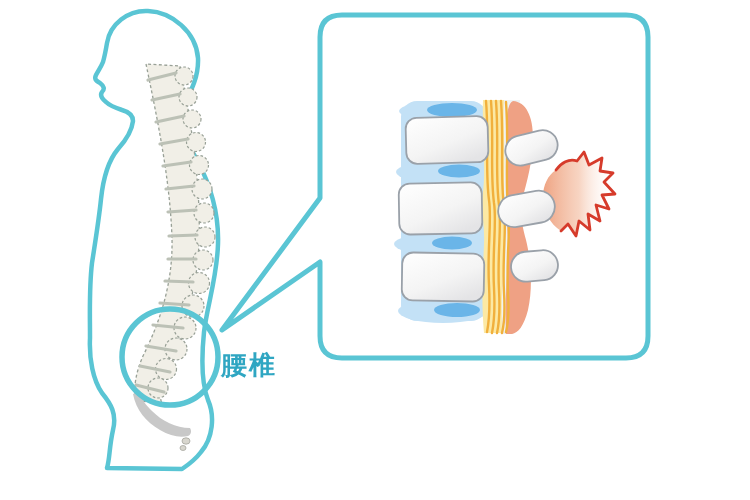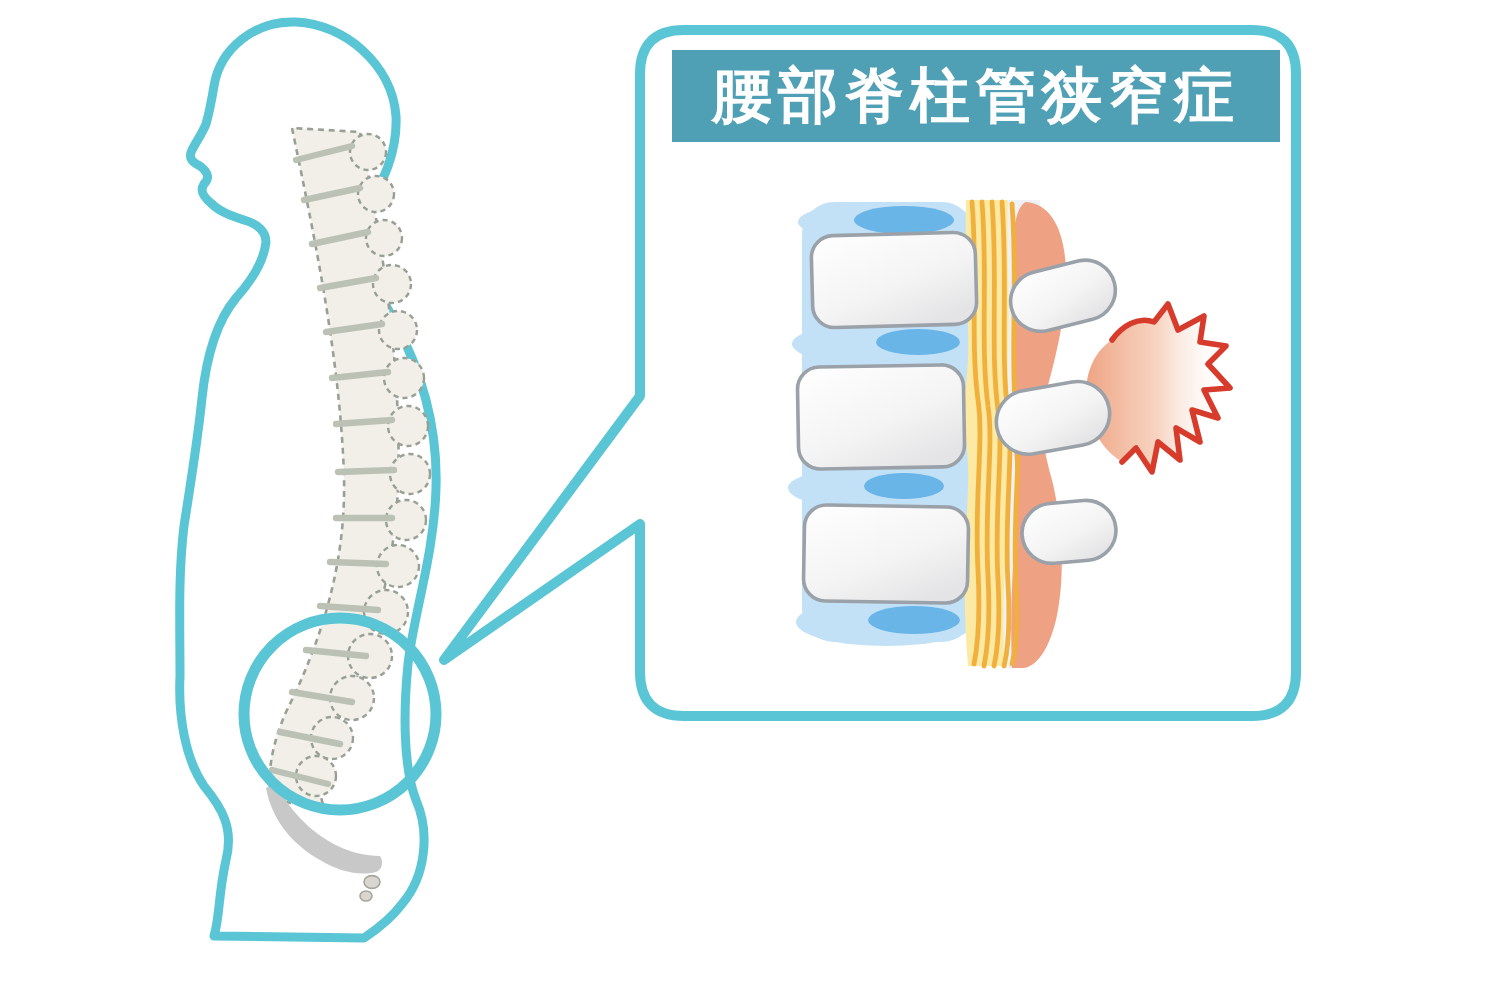--- a/index.html
+++ b/index.html
@@ -266,18 +266,16 @@
       </g>
 
       <g>
         <rect class="bone" x="505" y="133" width="53" height="30" rx="15" transform="rotate(-14 531 148)"></rect>
         <rect class="bone" x="498" y="193" width="57" height="32" rx="16" transform="rotate(-10 526 209)"></rect>
         <rect class="bone" x="511" y="251" width="47" height="30" rx="15" transform="rotate(-5 534 266)"></rect>
       </g>
     </g>
   </svg>
 
-  <div class="banner">
-    <span>腰部脊柱管狭窄症</span>
-  </div>
-
+
+  <div class="lumbar-label">腰椎</div>
 
 </div>
 
 </body></html>

